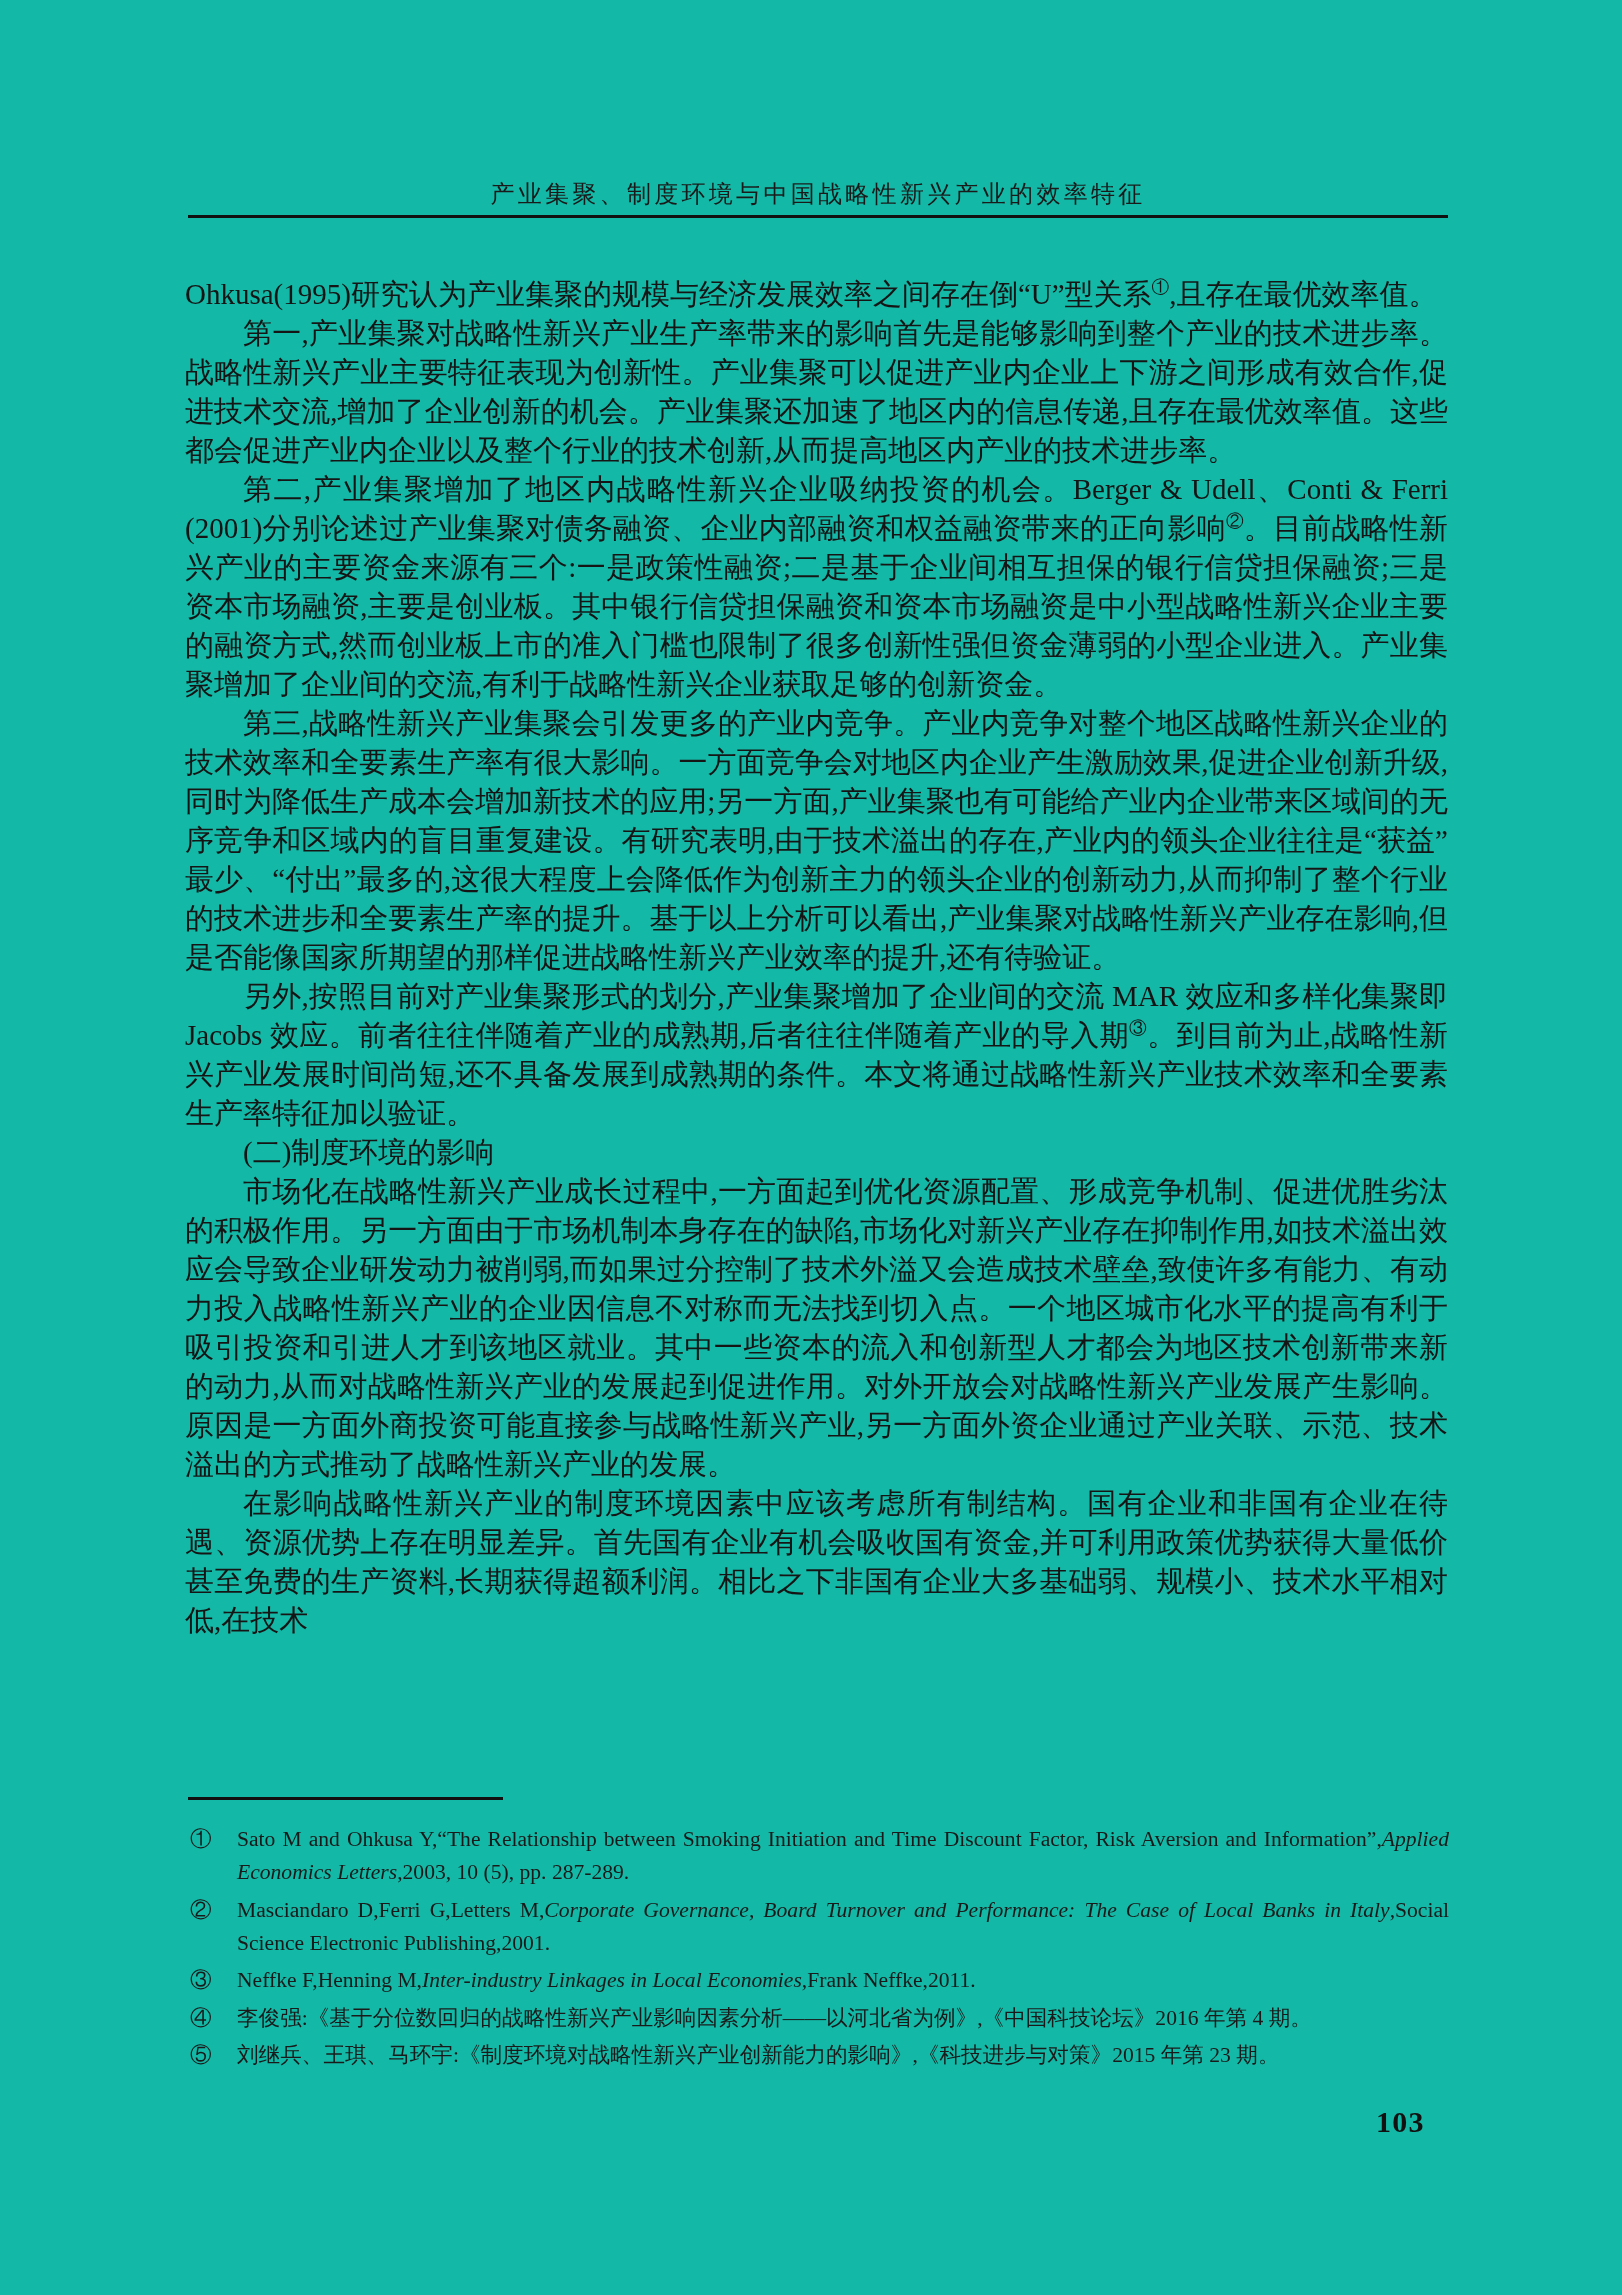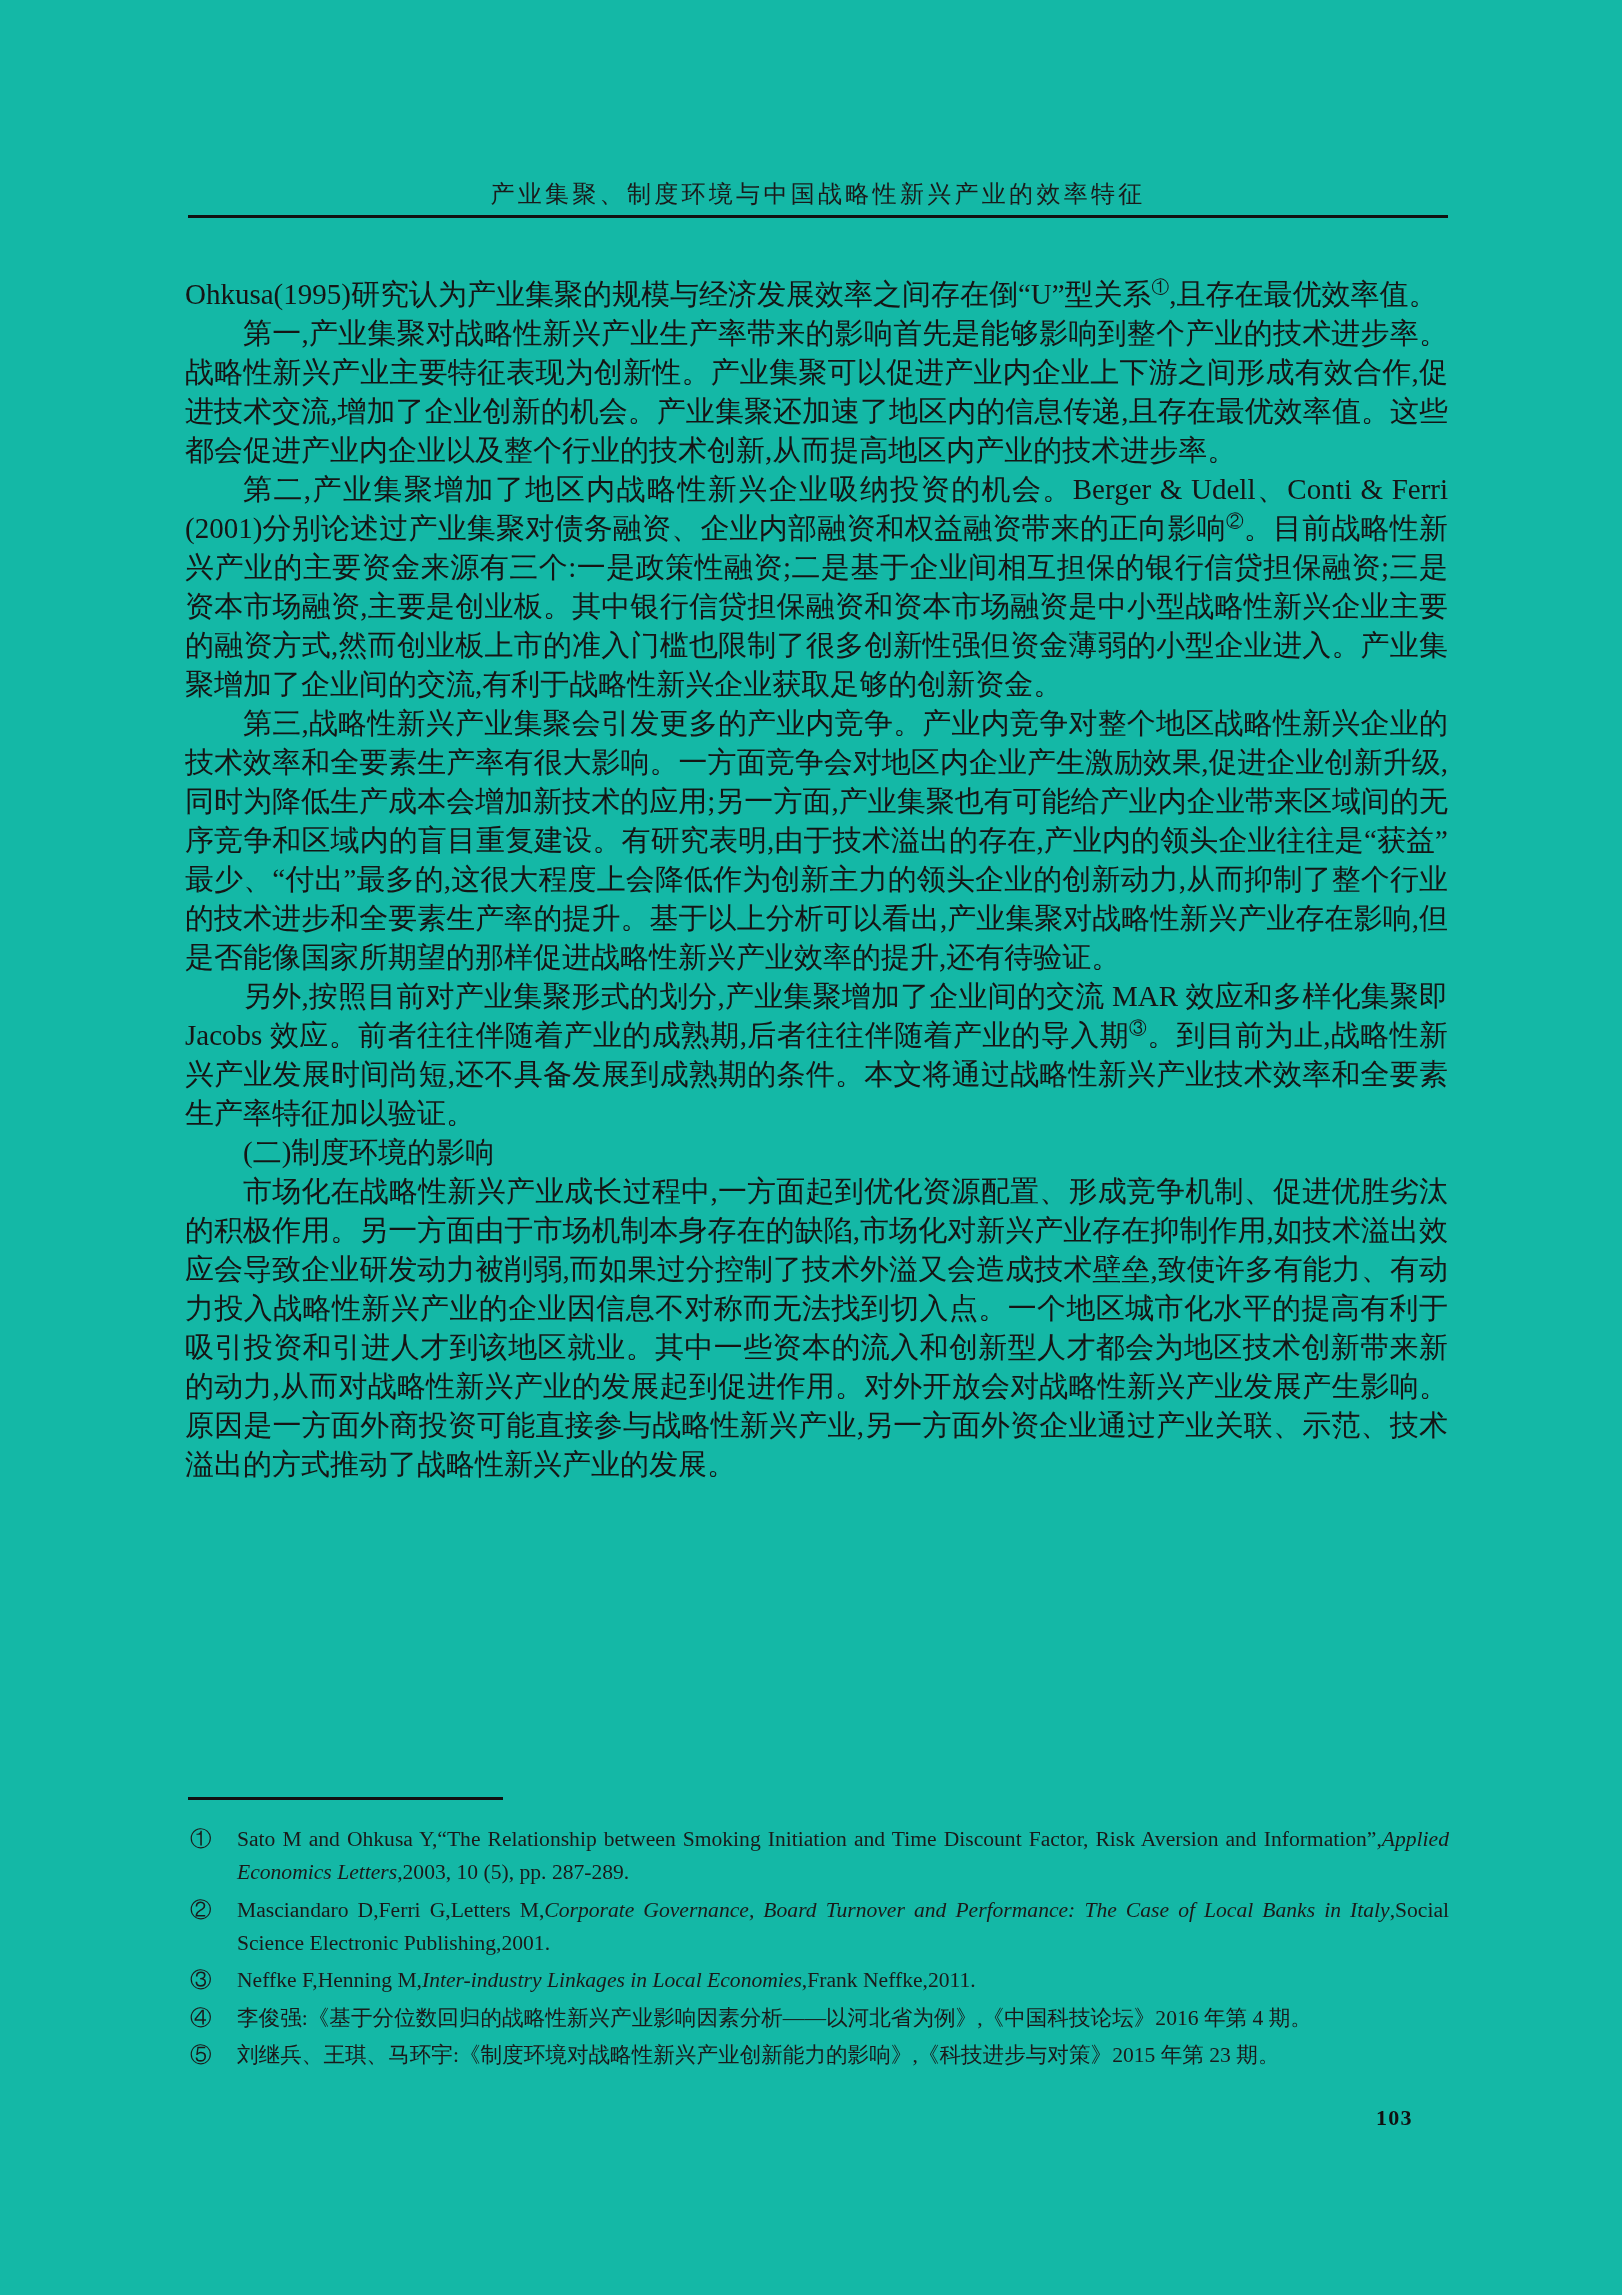--- a/index.html
+++ b/index.html
@@ -48,21 +48,21 @@
     font-size:21.6px;line-height:33px;
     color:#1a1a1a;
   }
   .fn{display:flex;margin-bottom:4.6px;}
   .fn-num{flex:0 0 47px;}
   .fn-text{flex:1;text-align:justify;}
   .italic{font-style:italic;}
   
   .page-number{
     position:absolute;left:1376px;top:2105px;
-    font-size:22px;font-weight:bold;
+    font-size:30px;font-weight:bold;
     color:#111;
     letter-spacing:1.3px;
     font-family:Liberation Serif, serif;
   }
 </style>
 </head>
 <body>
 
 <div class="page">
 
@@ -71,20 +71,21 @@
   <div class="header-rule"></div>
 
   <div class="article-body">
       <p class="para no-indent"><span>Ohkusa(1995)研究认为产业集聚的规模与经济发展效率之间存在倒“U”型关系</span><span class="sup">①</span><span>,且存在最优效率值。</span></p>
       <p class="para"><span>第一,产业集聚对战略性新兴产业生产率带来的影响首先是能够影响到整个产业的技术进步率。战略性新兴产业主要特征表现为创新性。产业集聚可以促进产业内企业上下游之间形成有效合作,促进技术交流,增加了企业创新的机会。产业集聚还加速了地区内的信息传递,且存在最优效率值。这些都会促进产业内企业以及整个行业的技术创新,从而提高地区内产业的技术进步率。</span></p>
       <p class="para"><span>第二,产业集聚增加了地区内战略性新兴企业吸纳投资的机会。Berger &amp; Udell、Conti &amp; Ferri (2001)分别论述过产业集聚对债务融资、企业内部融资和权益融资带来的正向影响</span><span class="sup">②</span><span>。目前战略性新兴产业的主要资金来源有三个:一是政策性融资;二是基于企业间相互担保的银行信贷担保融资;三是资本市场融资,主要是创业板。其中银行信贷担保融资和资本市场融资是中小型战略性新兴企业主要的融资方式,然而创业板上市的准入门槛也限制了很多创新性强但资金薄弱的小型企业进入。产业集聚增加了企业间的交流,有利于战略性新兴企业获取足够的创新资金。</span></p>
       <p class="para"><span>第三,战略性新兴产业集聚会引发更多的产业内竞争。产业内竞争对整个地区战略性新兴企业的技术效率和全要素生产率有很大影响。一方面竞争会对地区内企业产生激励效果,促进企业创新升级,同时为降低生产成本会增加新技术的应用;另一方面,产业集聚也有可能给产业内企业带来区域间的无序竞争和区域内的盲目重复建设。有研究表明,由于技术溢出的存在,产业内的领头企业往往是“获益”最少、“付出”最多的,这很大程度上会降低作为创新主力的领头企业的创新动力,从而抑制了整个行业的技术进步和全要素生产率的提升。基于以上分析可以看出,产业集聚对战略性新兴产业存在影响,但是否能像国家所期望的那样促进战略性新兴产业效率的提升,还有待验证。</span></p>
       <p class="para"><span>另外,按照目前对产业集聚形式的划分,产业集聚增加了企业间的交流 MAR 效应和多样化集聚即 Jacobs 效应。前者往往伴随着产业的成熟期,后者往往伴随着产业的导入期</span><span class="sup">③</span><span>。到目前为止,战略性新兴产业发展时间尚短,还不具备发展到成熟期的条件。本文将通过战略性新兴产业技术效率和全要素生产率特征加以验证。</span></p>
       <p class="para"><span>(二)制度环境的影响</span></p>
       <p class="para"><span>市场化在战略性新兴产业成长过程中,一方面起到优化资源配置、形成竞争机制、促进优胜劣汰的积极作用。另一方面由于市场机制本身存在的缺陷,市场化对新兴产业存在抑制作用,如技术溢出效应会导致企业研发动力被削弱,而如果过分控制了技术外溢又会造成技术壁垒,致使许多有能力、有动力投入战略性新兴产业的企业因信息不对称而无法找到切入点。一个地区城市化水平的提高有利于吸引投资和引进人才到该地区就业。其中一些资本的流入和创新型人才都会为地区技术创新带来新的动力,从而对战略性新兴产业的发展起到促进作用。对外开放会对战略性新兴产业发展产生影响。原因是一方面外商投资可能直接参与战略性新兴产业,另一方面外资企业通过产业关联、示范、技术溢出的方式推动了战略性新兴产业的发展。</span></p>
+      <p class="para"><span>在影响战略性新兴产业的制度环境因素中应该考虑所有制结构。国有企业和非国有企业在待遇、资源优势上存在明显差异。首先国有企业有机会吸收国有资金,并可利用政策优势获得大量低价甚至免费的生产资料,长期获得超额利润。相比之下非国有企业大多基础弱、规模小、技术水平相对低,在技术</span></p>
     </div>
 
   <div class="footnote-rule"></div>
 
   <div class="footnotes">
       <div class="fn">
         <span class="fn-num">①</span>
         <span class="fn-text"><span>Sato M and Ohkusa Y,“The Relationship between Smoking Initiation and Time Discount Factor, Risk Aversion and Information”,</span><span class="italic">Applied Economics Letters</span><span>,2003, 10 (5), pp. 287-289.</span></span>
       </div>
       <div class="fn">

